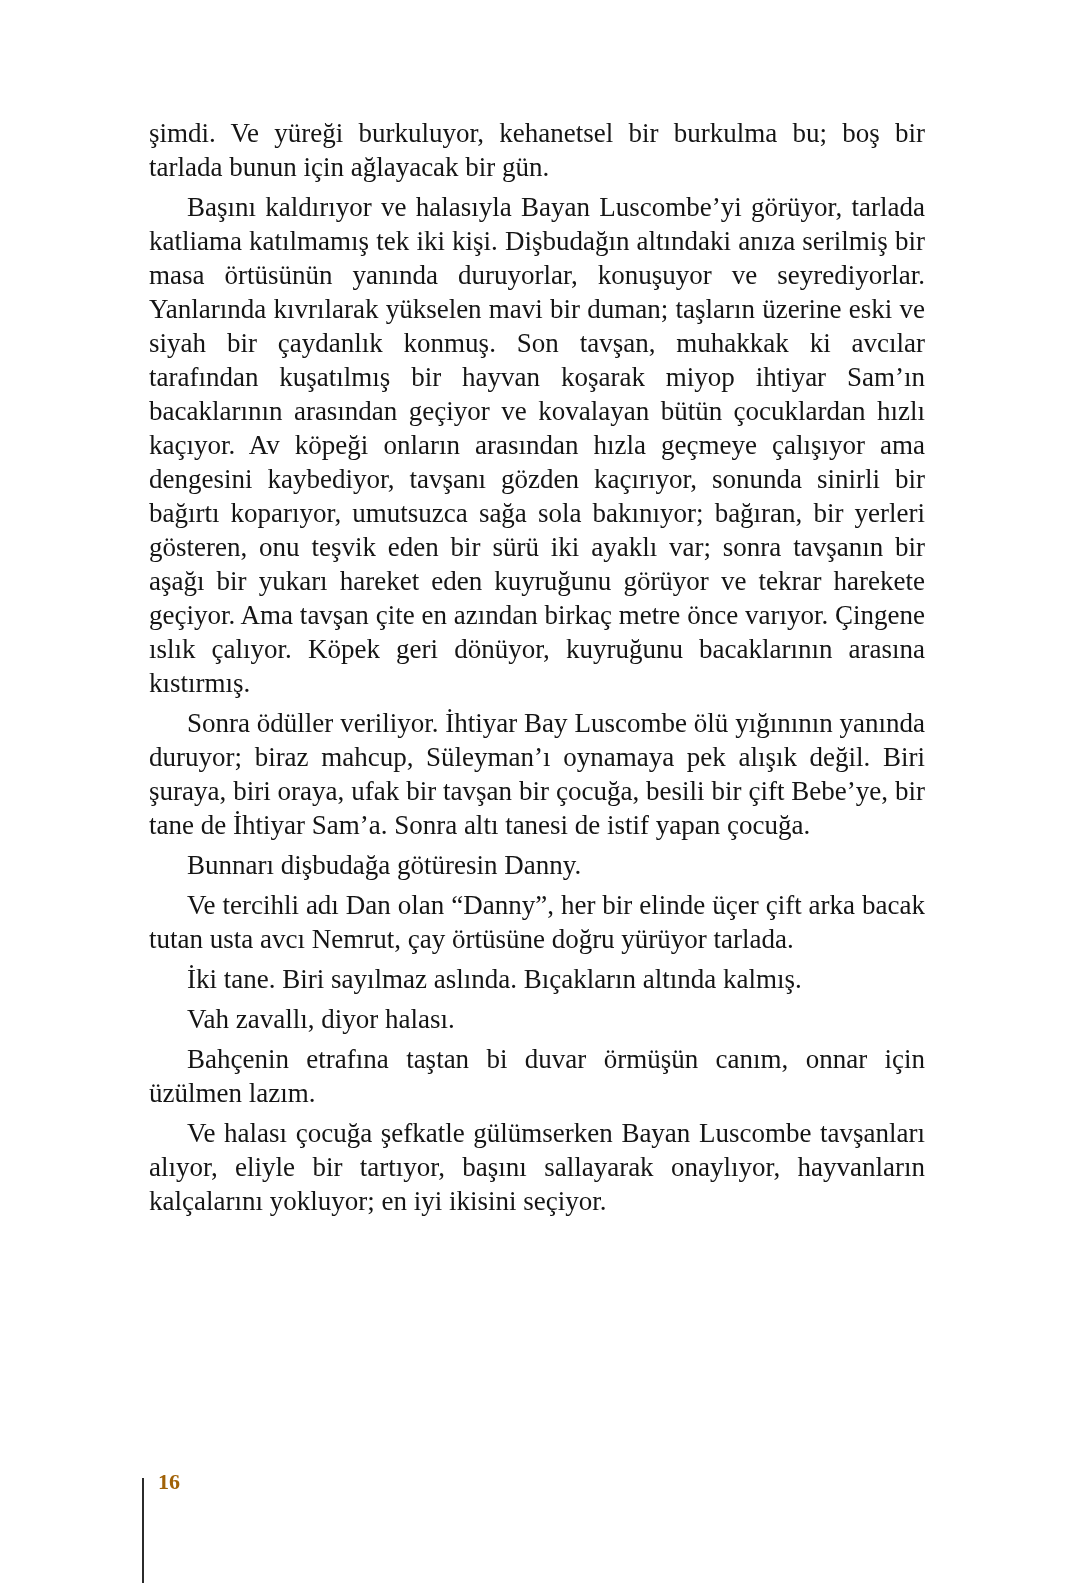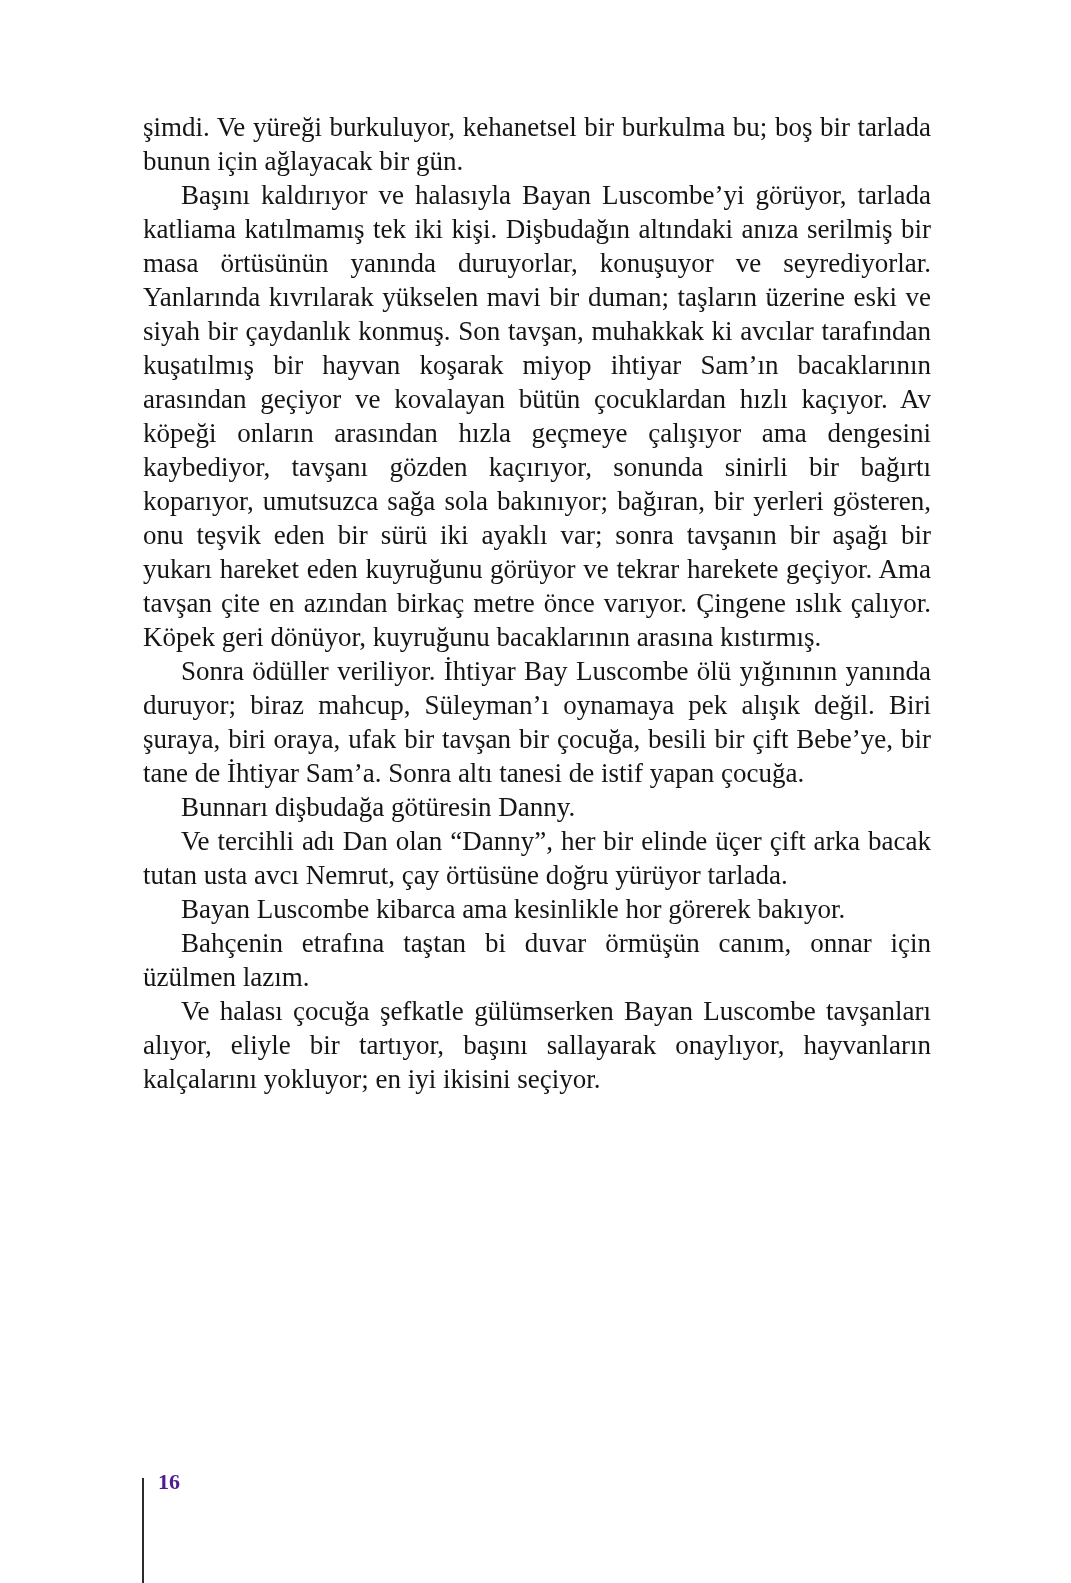--- a/index.html
+++ b/index.html
@@ -19,36 +19,36 @@
   .text-block {
     position: absolute;
     left: 143px;
     top: 110px;
     width: 788px;
     font-size: 27px;
     line-height: 34px;
     text-align: justify;
   }
   .text-block p {
-    margin: 0;
+    margin: 6px;
     padding: 0;
   }
   .text-block p.indent {
     text-indent: 38px;
   }
   .em {
   }
   .page-number {
     position: absolute;
     left: 158px;
     top: 1468px;
     font-size: 22px;
     font-weight: bold;
     line-height: 28px;
-    color: #4c1d95;
+    color: #a16207;
   }
   .footer-rule {
     position: absolute;
     left: 142px;
     top: 1478px;
     width: 2px;
     height: 105px;
     background: #2b2b2b;
   }
 </style>
@@ -56,21 +56,22 @@
 <body>
 
 <div class="page">
 
   <div class="text-block">
     <p>şimdi. Ve yüreği burkuluyor, kehanetsel bir burkulma bu; boş bir tarlada bunun için ağlayacak bir gün.</p>
     <p class="indent">Başını kaldırıyor ve halasıyla Bayan Luscombe’yi görüyor, tarlada katliama katılmamış tek iki kişi. Dişbudağın altındaki anıza serilmiş bir masa örtüsünün yanında duruyorlar, konuşuyor ve seyrediyorlar. Yanlarında kıvrılarak yükselen mavi bir duman; taşların üzerine eski ve siyah bir çaydanlık konmuş. Son tavşan, muhakkak ki avcılar tarafından kuşatılmış bir hayvan koşarak miyop ihtiyar Sam’ın bacaklarının arasından geçiyor ve kovalayan bütün çocuklardan hızlı kaçıyor. Av köpeği onların arasından hızla geçmeye çalışıyor ama dengesini kaybediyor, tavşanı gözden kaçırıyor, sonunda sinirli bir bağırtı koparıyor, umutsuzca sağa sola bakınıyor; bağıran, bir yerleri gösteren, onu teşvik eden bir sürü iki ayaklı var; sonra tavşanın bir aşağı bir yukarı hareket eden kuyruğunu görüyor ve tekrar harekete geçiyor. Ama tavşan çite en azından birkaç metre önce varıyor. Çingene ıslık çalıyor. Köpek geri dönüyor, kuyruğunu bacaklarının arasına kıstırmış.</p>
     <p class="indent">Sonra ödüller veriliyor. İhtiyar Bay Luscombe ölü yığınının yanında duruyor; biraz mahcup, Süleyman’ı oynamaya pek alışık değil. Biri şuraya, biri oraya, ufak bir tavşan bir çocuğa, besili bir çift Bebe’ye, bir tane de İhtiyar Sam’a. Sonra altı tanesi de istif yapan çocuğa.</p>
     <p class="indent">Bunnarı dişbudağa götüresin Danny.</p>
     <p class="indent">Ve tercihli adı Dan olan “Danny”, her bir elinde üçer çift arka bacak tutan usta avcı Nemrut, çay örtüsüne doğru yürüyor tarlada.</p>
-    <p class="indent">Bayan Luscombe kibarca ama kesinlikle hor görerek bakıyor.</p>
+    <p class="indent">İki tane. Biri sayılmaz aslında. Bıçakların altında kalmış.</p>
+    <p class="indent">Vah zavallı, diyor halası.</p>
     <p class="indent"><span>Bahçenin etrafına taştan bi duvar örmüşün canım, </span><span class="em">onnar</span><span> için üzülmen lazım.</span></p>
     <p class="indent">Ve halası çocuğa şefkatle gülümserken Bayan Luscombe tavşanları alıyor, eliyle bir tartıyor, başını sallayarak onaylıyor, hayvanların kalçalarını yokluyor; en iyi ikisini seçiyor.</p>
   </div>
 
   <div class="page-number">16</div>
   <div class="footer-rule"></div>
 
 </div>
 
 </body></html>

